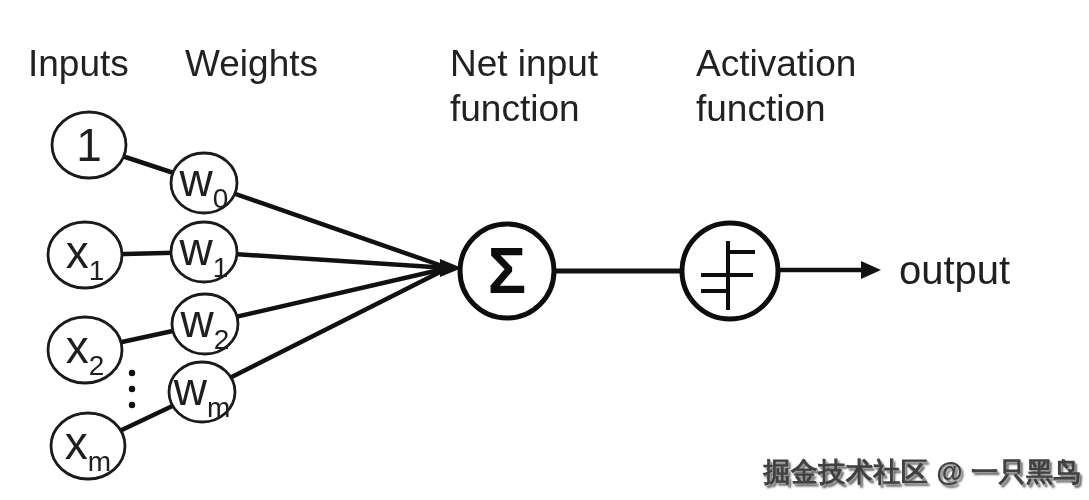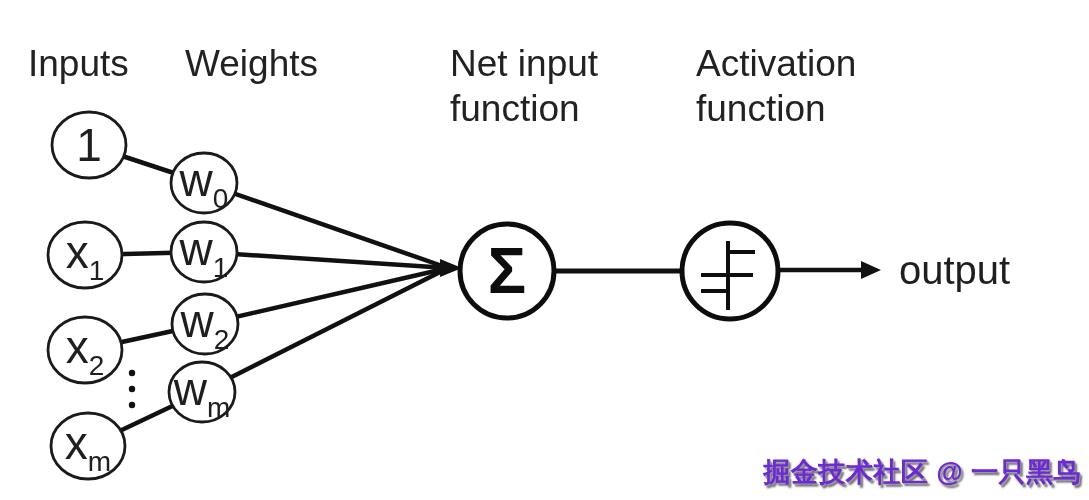--- a/index.html
+++ b/index.html
@@ -69,21 +69,21 @@
     stroke-linecap: butt;
   }
   .dot { fill: #111111; }
   .watermark {
     position: absolute;
     right: 8px;
     bottom: 10px;
     font-size: 27px;
     font-weight: 700;
     letter-spacing: 0.5px;
-    color: #6d28d9;
+    color: #404040;
     text-shadow: 1px 1px 0 #9a9a9a, 2.5px 2.5px 2px #6b6b6b;
     white-space: nowrap;
   }
 </style>
 </head>
 <body>
 
 <div class="stage">
   <svg width="1089" height="500" viewBox="0 0 1089 500">
 

